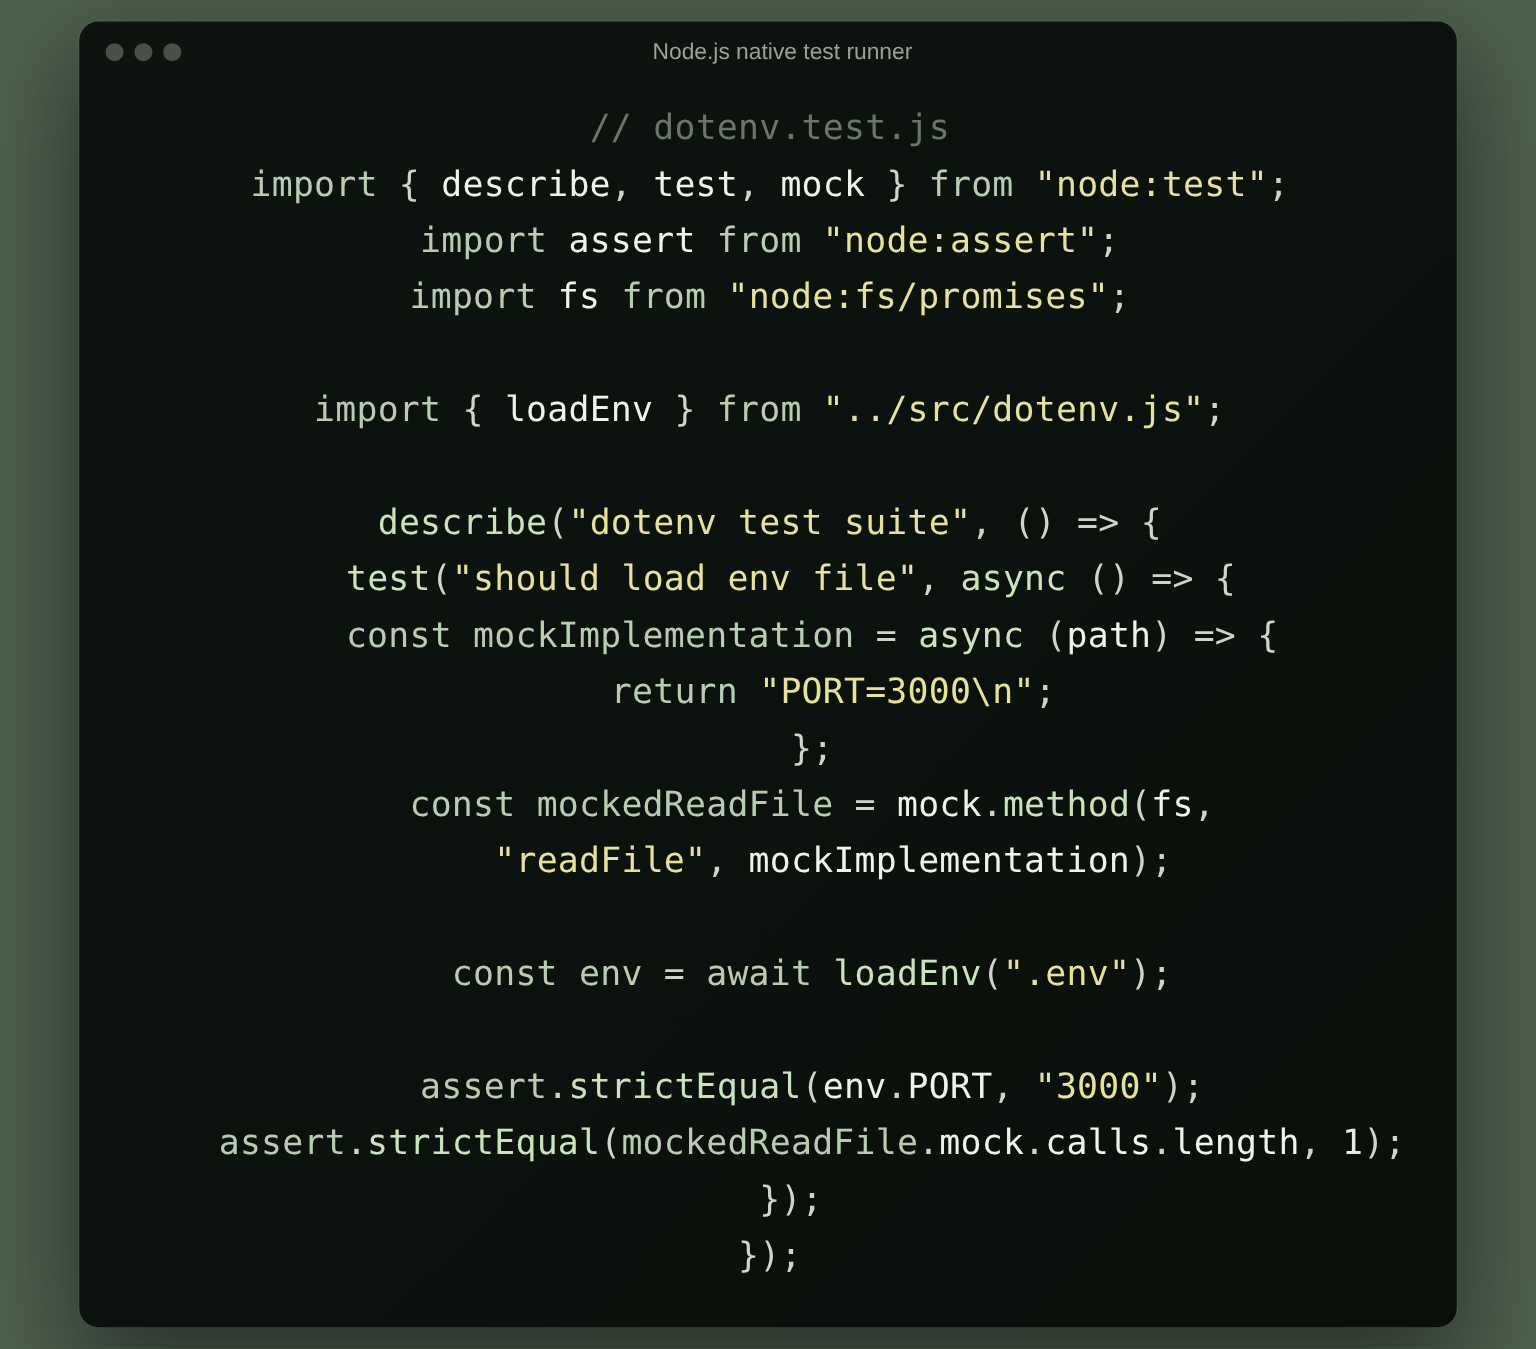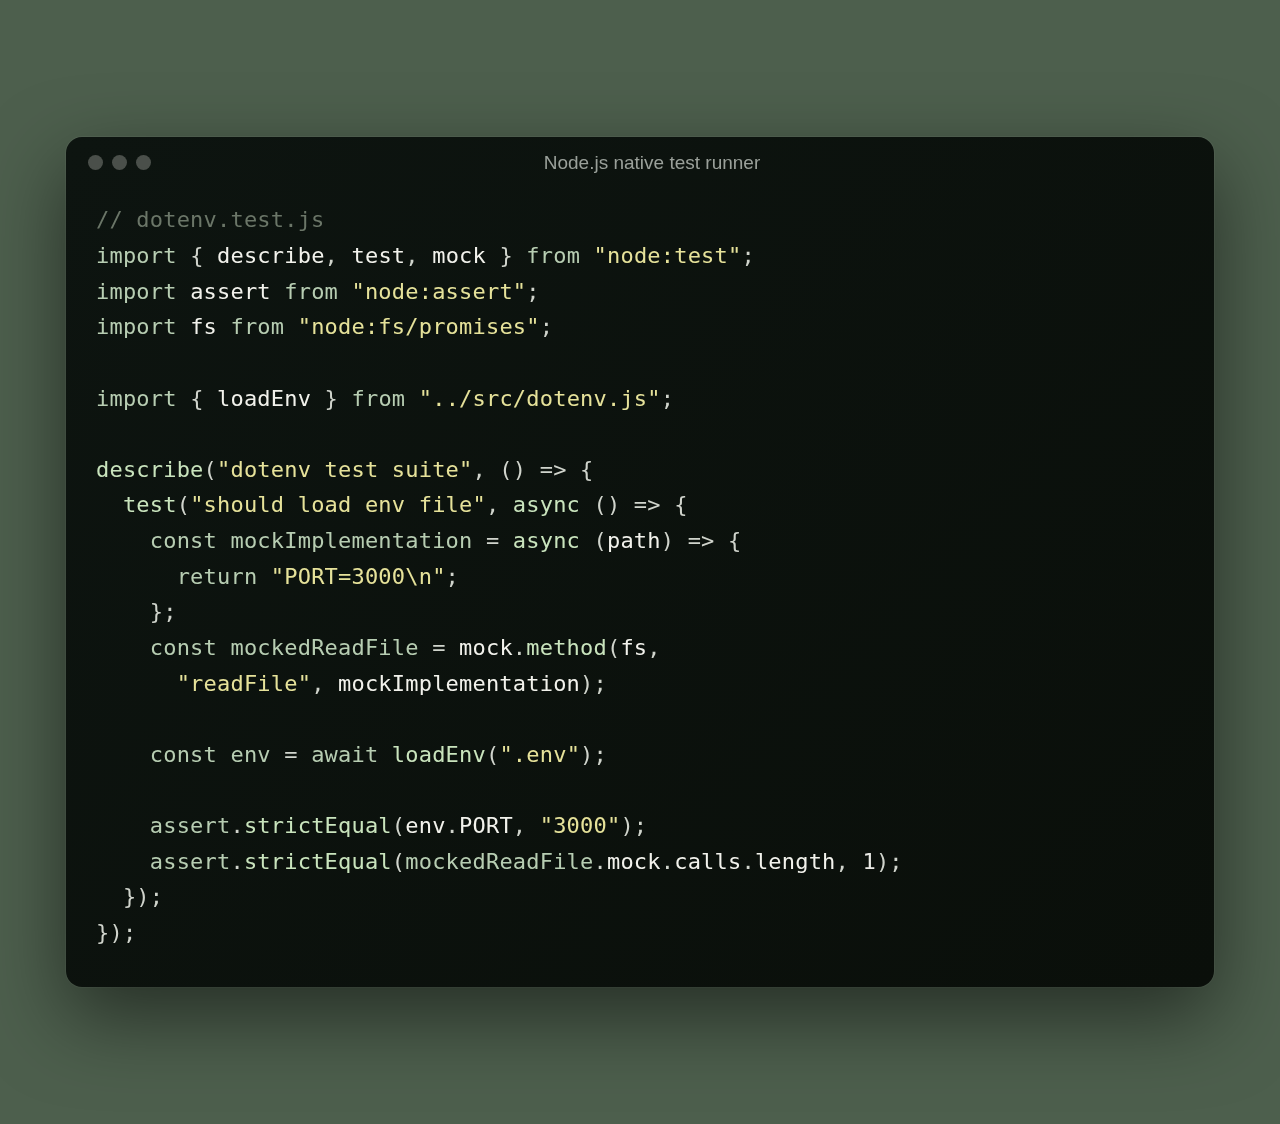--- a/index.html
+++ b/index.html
@@ -35,25 +35,26 @@
     left: 0; right: 0;
     text-align: center;
     color: #9aa09a;
     font-size: 19px;
     font-family: -apple-system, BlinkMacSystemFont, "Segoe UI", sans-serif;
     pointer-events: none;
     margin-left: 24px;
   }
   .code {
     padding: 18px 27px 36px 30px;
-    font-size: 22px;
+    font-size: 29px;
     line-height: 1.62;
     white-space: pre;
     color: #e8e8e4;
     letter-spacing: 0.2px;
+    text-align: center;
   }
   .c-comment { color: #6b7668; }
   .c-kw      { color: #b7cdb2; }   
   .c-ident   { color: #f2f2ec; font-weight: 500; } 
   .c-str     { color: #e6e29a; }   
   .c-fn      { color: #c9e4bd; }   
   .c-ctrl    { color: #c9e4bd; }   
   .c-var     { color: #b7cdb2; }   
   .c-punc    { color: #d0d4cc; }
   .c-num     { color: #e8e8e4; }

